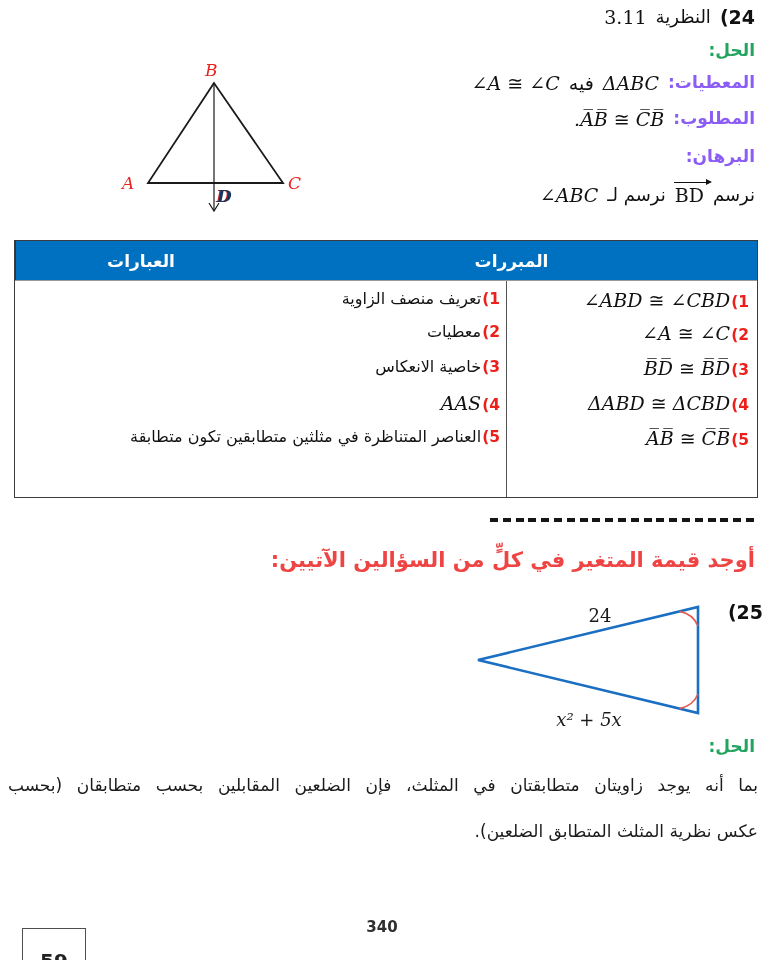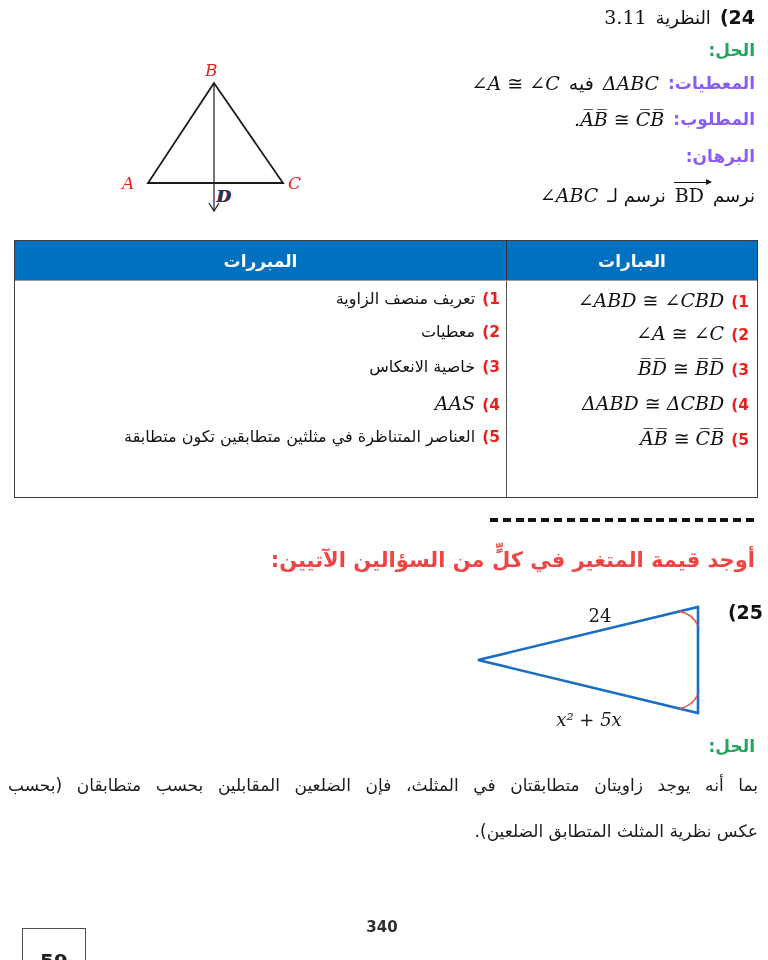--- a/index.html
+++ b/index.html
@@ -5,21 +5,21 @@
   html,body{margin:0;padding:0}
   body{
     width:768px;height:960px;position:relative;overflow:hidden;
     background:#ffffff;color:#111;
     font-family:"DejaVu Sans","Liberation Sans",sans-serif;
   }
   .abs{position:absolute}
   
   .line{
     position:absolute;right:13px;display:flex;direction:ltr;
-    justify-content:flex-end;align-items:center;gap:9px;white-space:nowrap;
+    justify-content:flex-end;align-items:flex-start;gap:9px;white-space:nowrap;
   }
   .ar{direction:rtl;unicode-bidi:isolate;font-family:"DejaVu Sans","Liberation Sans",sans-serif}
   .math{font-family:"DejaVu Serif","Liberation Serif","DejaVu Sans",serif;font-style:italic}
   .upmath{font-family:"DejaVu Serif","Liberation Serif",serif;font-style:normal}
   .bold{font-weight:700}
   .red{color:#8b5cf6}
   .green{color:#22a45f}
   .fs17{font-size:17px}.fs18{font-size:18px}.fs19{font-size:19px}.fs21{font-size:21px}
   
   .ray{position:relative;font-family:"DejaVu Serif","Liberation Serif",serif;font-size:19px}
@@ -29,21 +29,21 @@
   
   .ptable{position:absolute;left:14px;top:240px;width:742px;border:1.6px solid #3c3c3c;background:#fff}
   .thead{display:flex;direction:ltr;height:39px;background:#0070c0;border-bottom:1px solid #9b9b9b}
   .th{display:flex;align-items:center;justify-content:center;color:#fff;font-weight:700;font-size:17px}
   .th-just{flex:1}
   .th-stmt{width:250px;border-left:1.5px solid #30343a}
   .tbody{display:flex;direction:ltr;height:216px}
   .col-just{flex:1;position:relative}
   .col-stmt{width:250px;position:relative;border-left:1.4px solid #555}
   .trow{position:absolute;display:flex;direction:ltr;justify-content:space-between;
-        align-items:baseline;gap:7px;white-space:nowrap;right:8px}
+        align-items:baseline;gap:1px;white-space:nowrap;right:8px}
   .col-just .trow{right:6px}
   .r1{top:8px}.r2{top:41px}.r3{top:76px}.r4{top:111px}.r5{top:146px}
   .tnum{color:#ec1f1a;font-weight:700;font-size:15.5px}
   .stmt-m{font-family:"DejaVu Serif","Liberation Serif","DejaVu Sans",serif;font-style:italic;font-size:19px}
   .just-a{direction:rtl;unicode-bidi:isolate;font-size:16px}
   
   .dashes{position:absolute;top:518px;right:12px;width:266px;height:3.6px;
     background:repeating-linear-gradient(90deg,#151515 0 8px,transparent 8px 12.8px)}
   
   .par{position:absolute;direction:rtl;font-size:17px;line-height:30px;color:#1b1b1b}
@@ -98,25 +98,25 @@
   <line x1="114" y1="31" x2="114" y2="158" stroke="#1a1a1a" stroke-width="1.2"></line>
   <polyline points="109,151 114,159 119,151" fill="none" stroke="#1a1a1a" stroke-width="1.2"></polyline>
   <text x="105" y="24" class="vlabel">B</text>
   <text x="22" y="137" class="vlabel">A</text>
   <text x="188" y="137" class="vlabel">C</text>
   <text x="117" y="150" class="dlabel" style="text-shadow:-1px 0 #c22">D</text>
 </svg>
 
 <div class="ptable">
   <div class="thead">
+    <div class="th th-stmt">
+      <span class="ar">العبارات</span>
+    </div>
     <div class="th th-just">
       <span class="ar">المبررات</span>
-    </div>
-    <div class="th th-stmt">
-      <span class="ar">العبارات</span>
     </div>
   </div>
   <div class="tbody">
     <div class="col-just">
       <div class="trow r1">
         <span class="just-a">تعريف منصف الزاوية</span>
         <span class="tnum">(1</span>
       </div>
       <div class="trow r2">
         <span class="just-a">معطيات</span>

